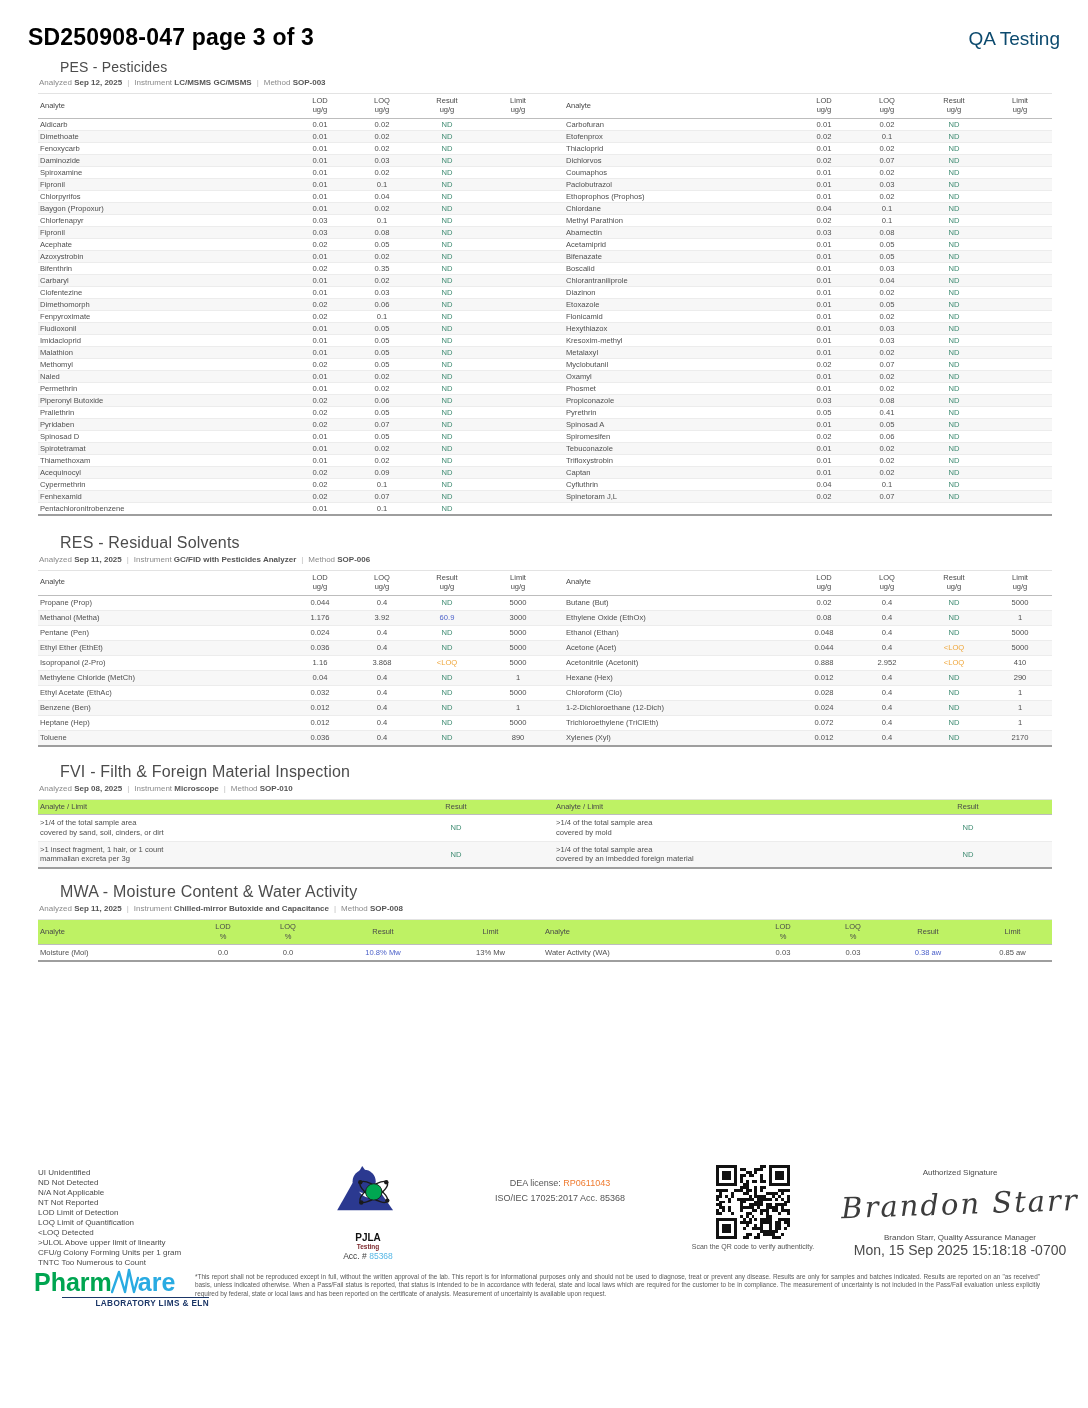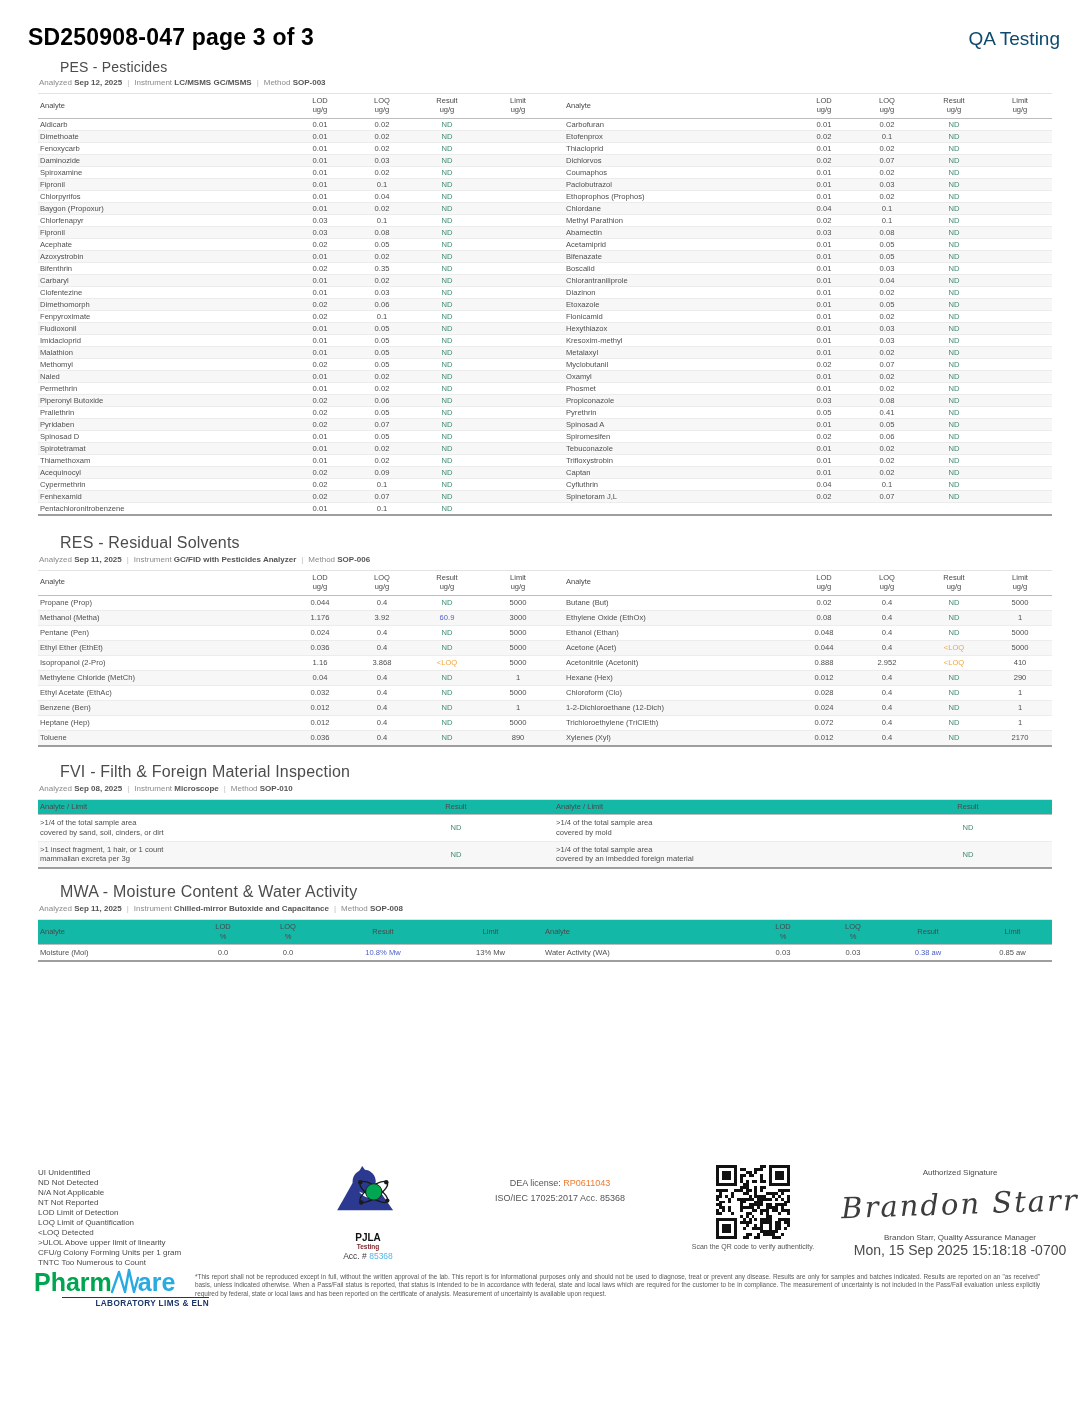--- a/index.html
+++ b/index.html
@@ -16,21 +16,21 @@
   .sec-title { font-size:16px; color:#4c4c4c; font-weight:normal; letter-spacing:.2px;margin-left:22px; }
   .sec-title.sm { font-size:14px; }
   .sec-meta { font-size:8px; color:#8a8a8a; margin:3px 0 6px 1px; }
   .sec-meta b { color:#555; font-weight:bold; }
   .sec-meta .sep { color:#bbb; margin:0 5px; }
 
   table { border-collapse:collapse; table-layout:fixed; width:1014px; border-bottom:2px solid #9e9e9e; }
   thead th { font-size:7.5px; font-weight:normal; color:#4a4a4a; border-top:1px solid #e3e3e3; border-bottom:1px solid #bdbdbd; padding:2px 2px 3px 2px; line-height:1.25; vertical-align:middle; }
   thead th.h-a { text-align:left; }
   thead th.h-c { text-align:center; }
-  .gray-head thead th { background:#14b8a6; }
+  .gray-head thead th { background:#bef264; }
   tbody tr { border-bottom:1px solid #ececec; }
   tbody tr:nth-child(even) { background:#f7f7f7; }
   tbody td { font-size:7.6px; color:#4f4f4f; padding:0 2px; white-space:nowrap; overflow:hidden; vertical-align:middle; }
   tbody td.c-an { text-align:left; }
   tbody td.c-c { text-align:center; }
   .pes tbody td { height:11px; line-height:11px; }
   .res tbody td { height:14px; line-height:14px; }
   .mwa tbody td { height:16px; line-height:15px; }
   .fvi tbody td { height:25px; line-height:1.3; padding:3px 2px; white-space:normal; }
   .fvi tbody td div { font-size:7.6px; }

